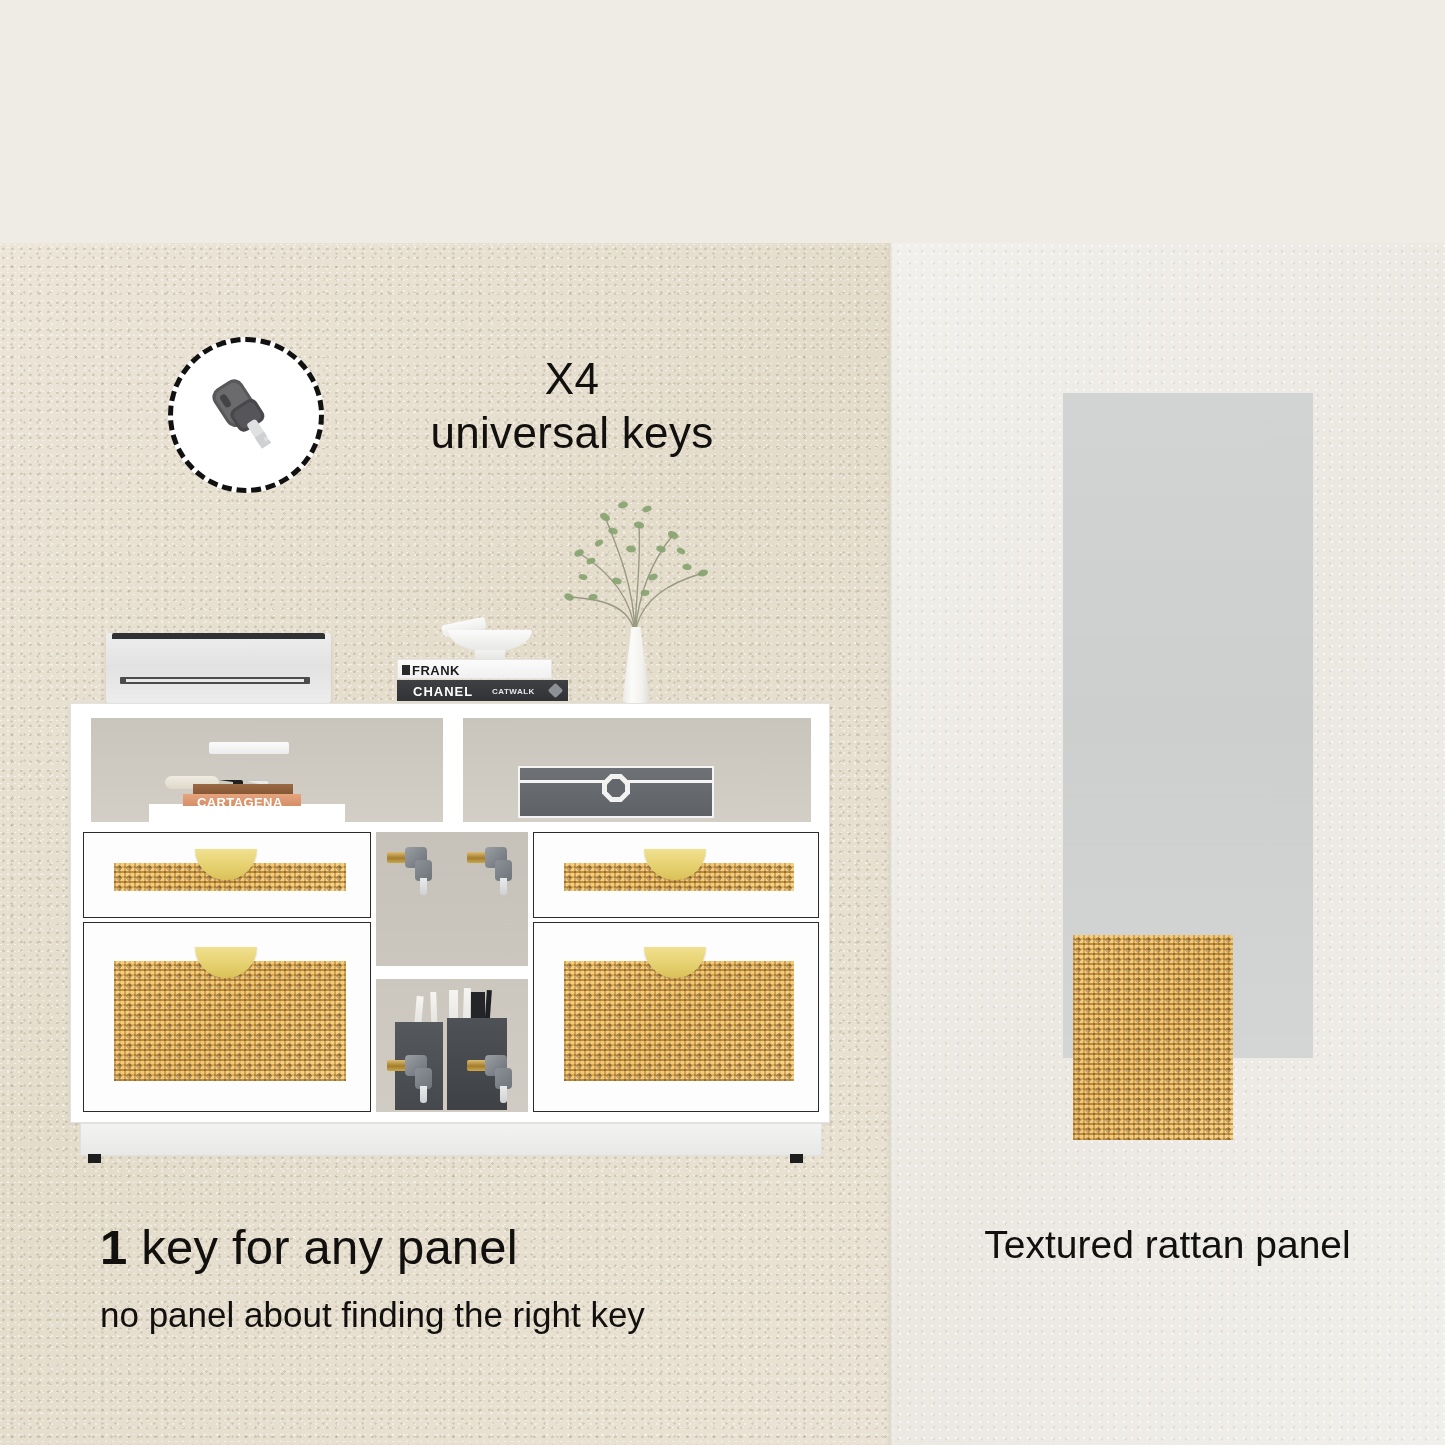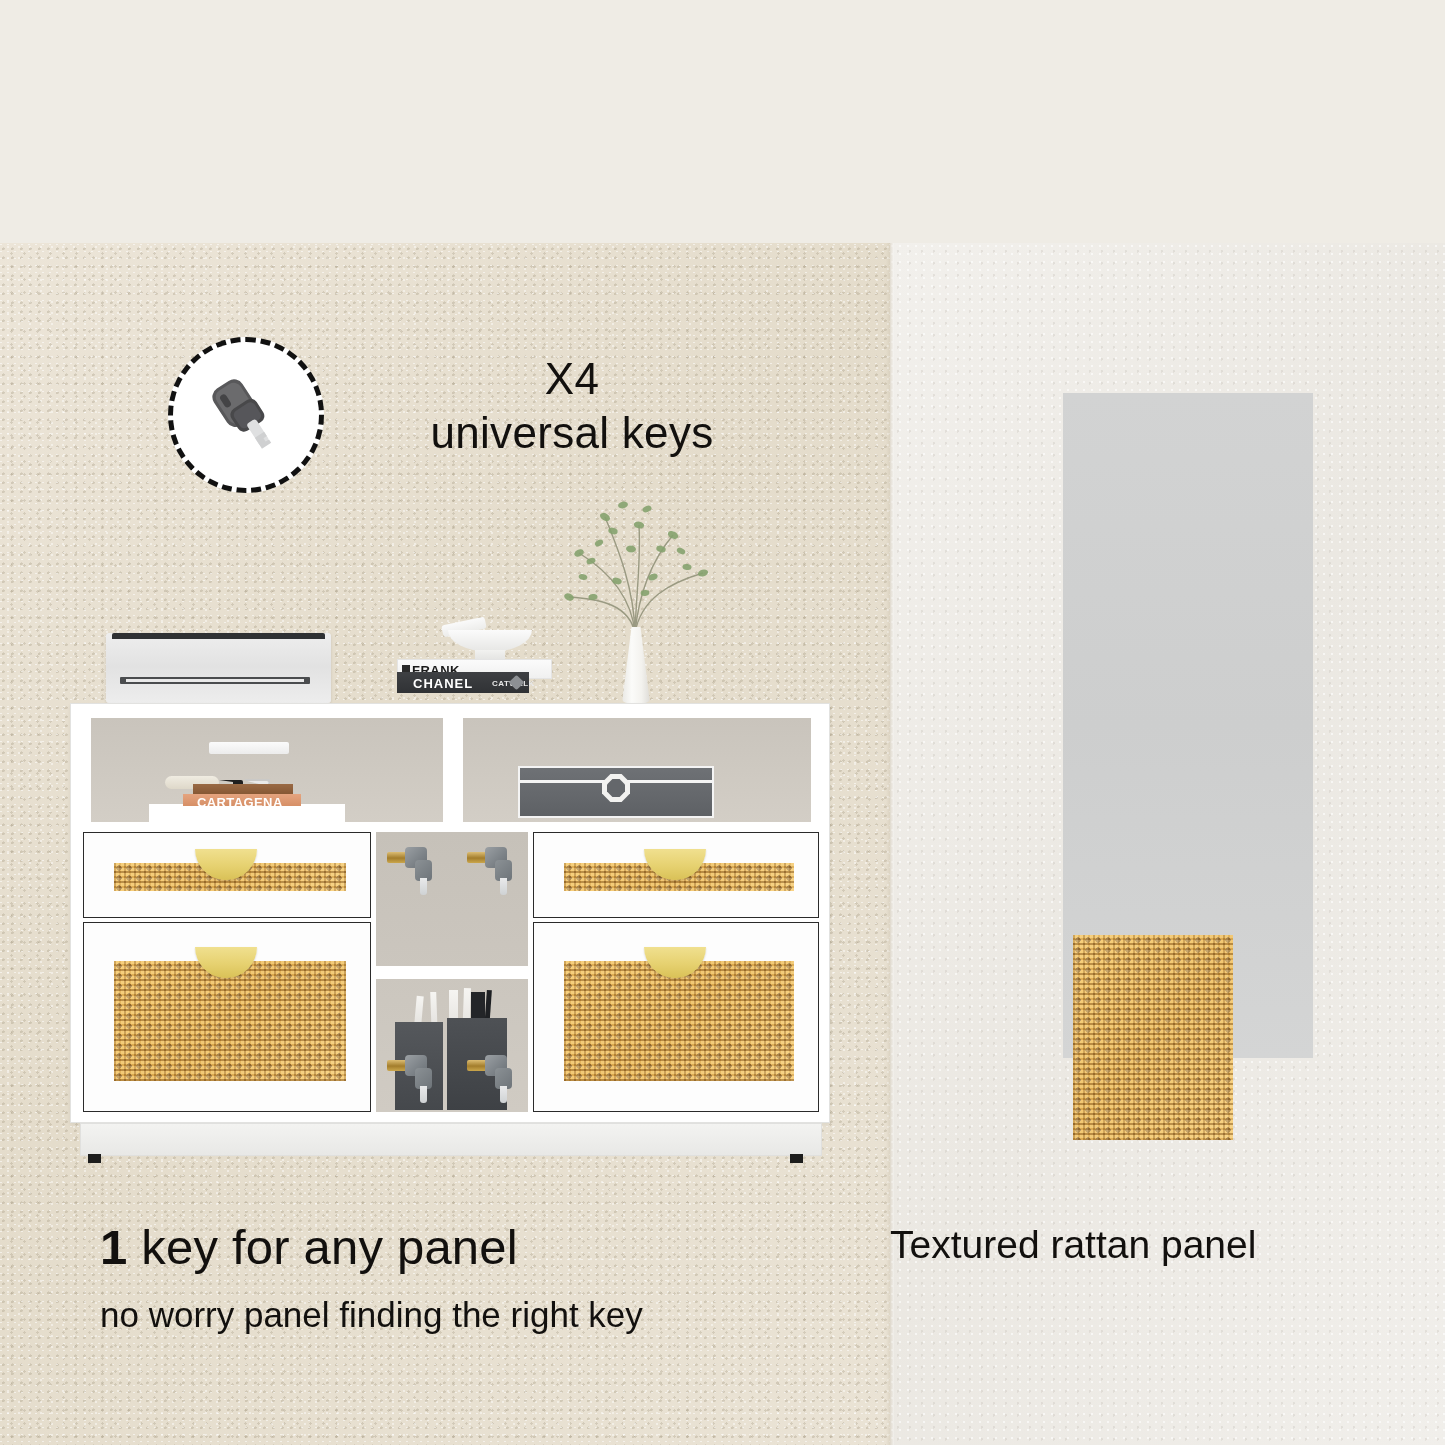--- a/index.html
+++ b/index.html
@@ -139,21 +139,21 @@
   .printer{position:absolute;left:36px;top:-70px;width:225px;height:70px;
     background:linear-gradient(180deg,#eeeeee 0%,#e2e2e2 48%,#ededed 100%);
     border-radius:3px;box-shadow:0 1px 3px rgba(0,0,0,.12);}
   .printer-top{position:absolute;left:6px;top:0;width:213px;height:6px;background:#2f3133;border-radius:2px 2px 0 0;}
   .printer-slot{position:absolute;left:14px;top:44px;width:190px;height:7px;background:#4a4c4e;border-radius:1px;}
   .printer-slot2{position:absolute;left:20px;top:46px;width:178px;height:3px;background:#e9e9e9;}
 
   .bookstack{position:absolute;left:327px;top:-44px;width:155px;height:44px;}
   .book1{position:absolute;left:0;top:0;width:155px;height:20px;
     background:linear-gradient(180deg,#fbfbfb 0%,#f0f0f0 100%);border:1px solid #e4e4e4;box-sizing:border-box;}
-  .book2{position:absolute;left:0;top:13px;width:132px;height:21px;
+  .book2{position:absolute;left:0;top:21px;width:171px;height:21px;
     background:linear-gradient(180deg,#3e4043 0%,#303235 100%);}
   .book1 .bt{position:absolute;left:14px;top:3px;font-size:13px;font-weight:bold;color:#1b1b1b;letter-spacing:.5px;}
   .book1 .bd{position:absolute;left:4px;top:5px;width:8px;height:10px;background:#2a2a2a;}
   .book2 .bt{position:absolute;left:16px;top:4px;font-size:13px;font-weight:bold;color:#ffffff;letter-spacing:1px;}
   .book2 .bt2{position:absolute;left:95px;top:7px;font-size:8px;font-weight:bold;color:#e8e8e8;letter-spacing:.5px;}
   .book2 .bmark{position:absolute;right:7px;top:5px;width:11px;height:11px;background:#8d9094;transform:rotate(45deg);border-radius:2px;}
 
   .bowl{position:absolute;left:372px;top:-85px;width:96px;height:42px;}
   .bowl-body{position:absolute;left:6px;top:12px;width:84px;height:22px;
     background:linear-gradient(180deg,#fbfbfb 0%,#e6e6e4 100%);
@@ -212,21 +212,21 @@
     background:linear-gradient(180deg,#d2d3d3 0%,#cdcece 50%,#d4d5d5 100%);}
   .swatch{position:absolute;left:1073px;top:935px;width:160px;height:205px;}
 
   
   .cap-left{position:absolute;left:100px;top:1222px;width:720px;}
   .cap-left .line1{font-size:49px;line-height:1.05;color:#12100e;letter-spacing:.2px;white-space:nowrap;}
   .cap-left .line1 b{font-weight:bold;}
   .cap-left .line1 span.rest{font-weight:400;}
   .cap-left .line2{font-size:35px;line-height:1.05;color:#12100e;margin-top:24px;white-space:nowrap;}
 
-  .cap-right{position:absolute;left:890px;top:1222px;width:555px;text-align:left;}
+  .cap-right{position:absolute;left:890px;top:1222px;width:555px;text-align:center;}
   .cap-right .line1{font-size:39px;line-height:1.18;color:#12100e;white-space:nowrap;}
   .cap-right .line2{font-size:39px;line-height:1.18;color:#12100e;white-space:nowrap;margin-top:8px;}
 </style>
 </head>
 <body>
 
 <div id="stage">
 
 
   <div class="bg-left"></div>
@@ -408,20 +408,20 @@
     <div class="plinth"></div>
     <div class="foot foot-l"></div>
     <div class="foot foot-r"></div>
   </div>
 
   <div class="board"></div>
   <div class="swatch rattan"></div>
 
   <div class="cap-left">
     <div class="line1"><b>1</b><span class="rest"> key for any panel</span></div>
-    <div class="line2">no worry panel finding the right key</div>
+    <div class="line2">no panel about finding the right key</div>
   </div>
 
   <div class="cap-right">
     <div class="line1">Textured rattan panel</div>
   </div>
 
 </div>
 
 </body></html>

